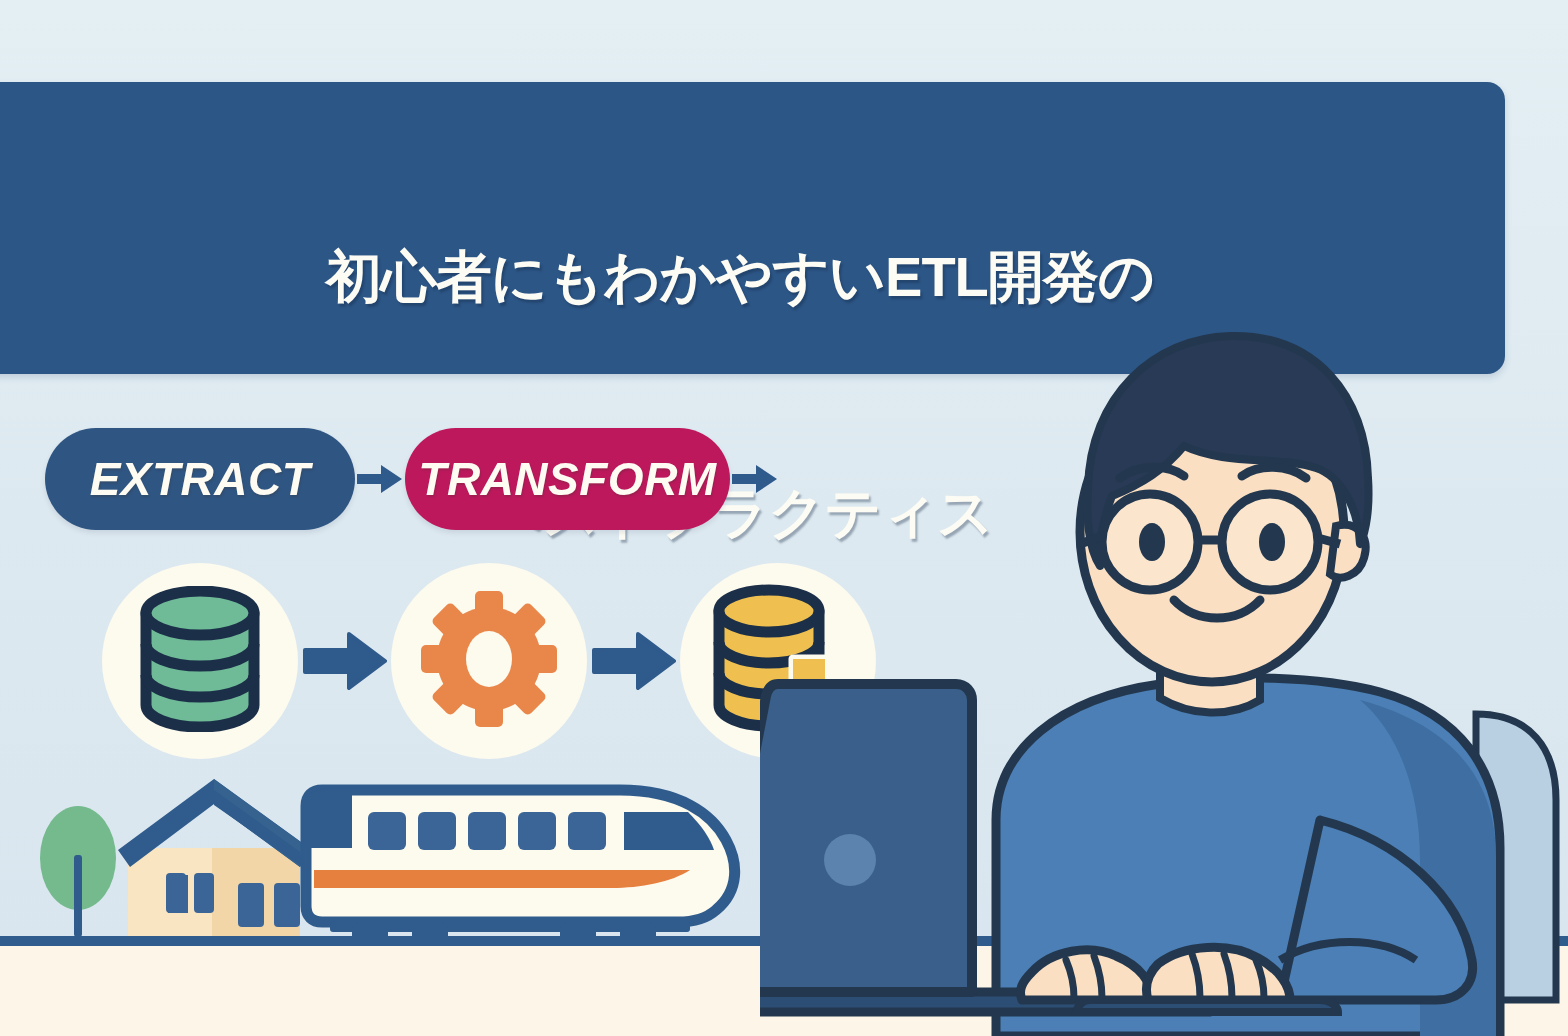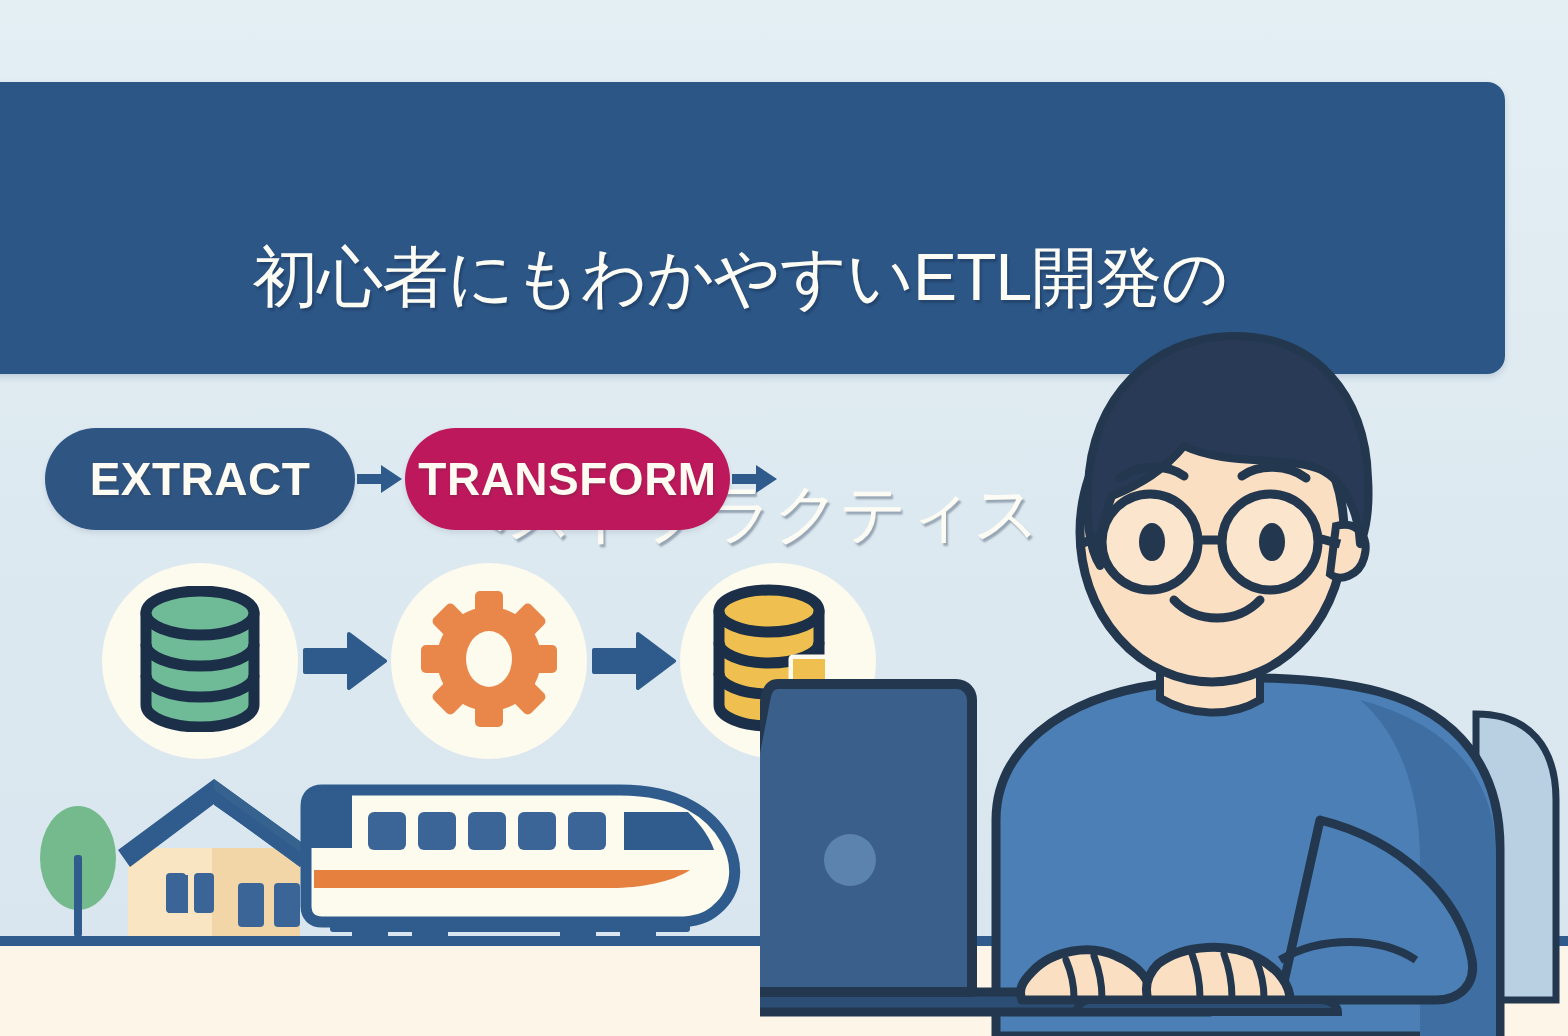--- a/index.html
+++ b/index.html
@@ -49,22 +49,22 @@
     border-radius: 18px;
     box-shadow: 0 3px 7px rgba(40,70,110,0.18);
   }
   .title-text {
     position: absolute;
     left: 30px;
     top: 18px;
     width: 1460px;
     text-align: center;
     color: #fdfcf4;
-    font-weight: 400;
-    font-size: 66px;
+    font-weight: 700;
+    font-size: 56px;
     line-height: 118px;
     letter-spacing: -1px;
     text-shadow: 2px 3px 2px rgba(20,40,70,0.35);
     white-space: pre-line;
   }
   .title-line1 { display:block; }
   .title-line2 { display:block; }
 
   
   .badges {
@@ -80,20 +80,21 @@
     border-radius: 51px;
     display: flex;
     align-items: center;
     justify-content: center;
     color: #fdfbf2;
     font-weight: 700;
     font-size: 46px;
     letter-spacing: 0.5px;
     text-shadow: 1px 2px 2px rgba(60,50,40,0.25);
     box-shadow: 0 3px 5px rgba(60,80,110,0.13);
+    font-style: italic;
   }
   .badge-extract  { width: 310px; background: #2f5583; }
   .badge-transform{ width: 325px; background: #be185d; }
   .badge-load     { width: 290px; background: #f0c45c; }
 
   .badge-arrow {
     width: 50px;
     height: 40px;
     display: flex;
     align-items: center;

